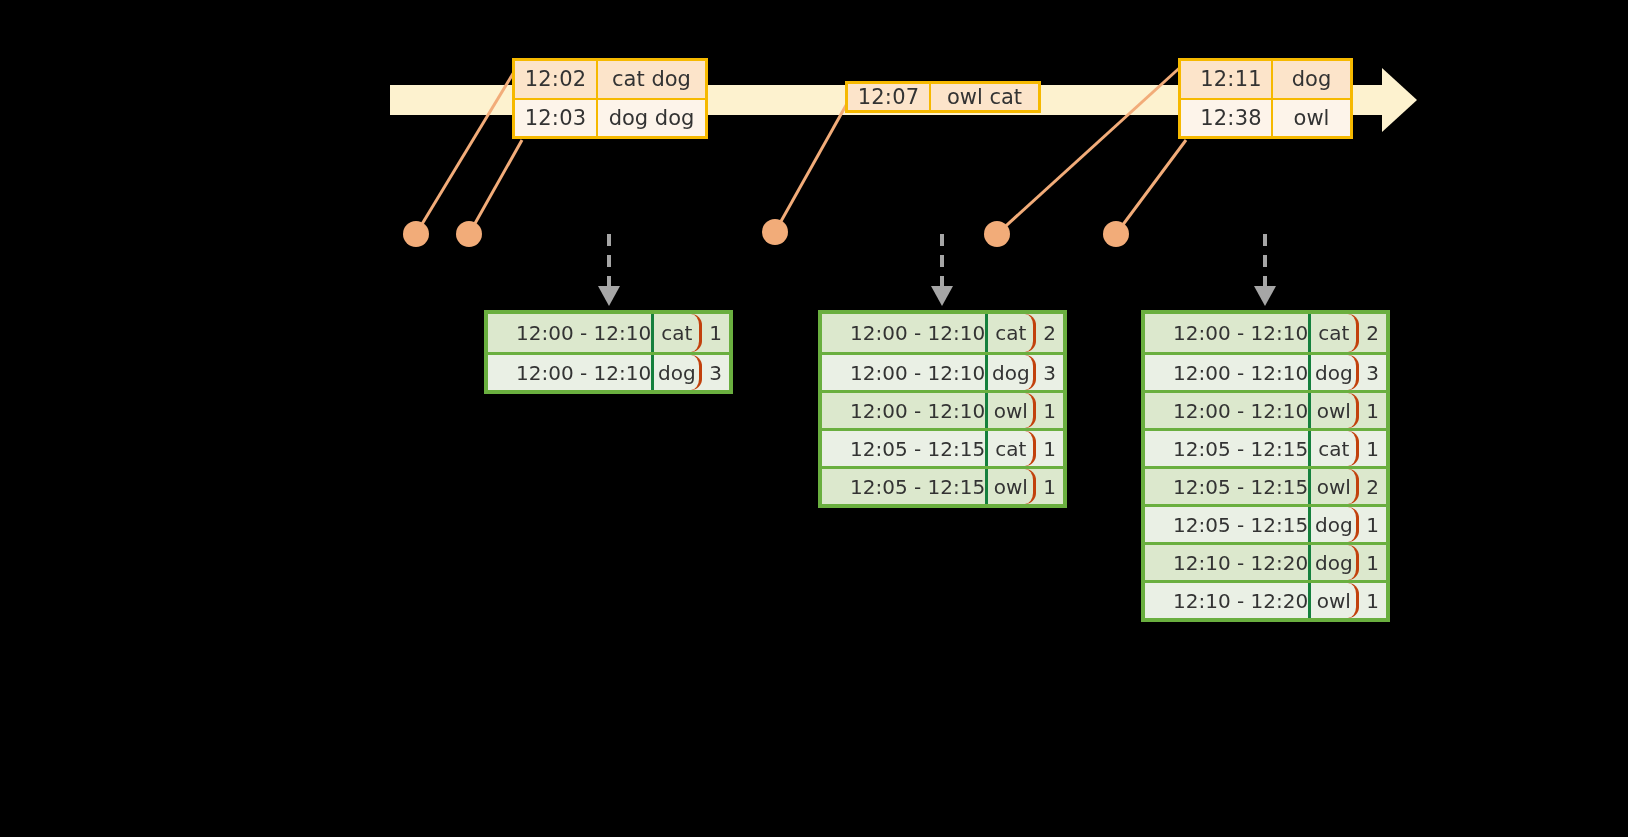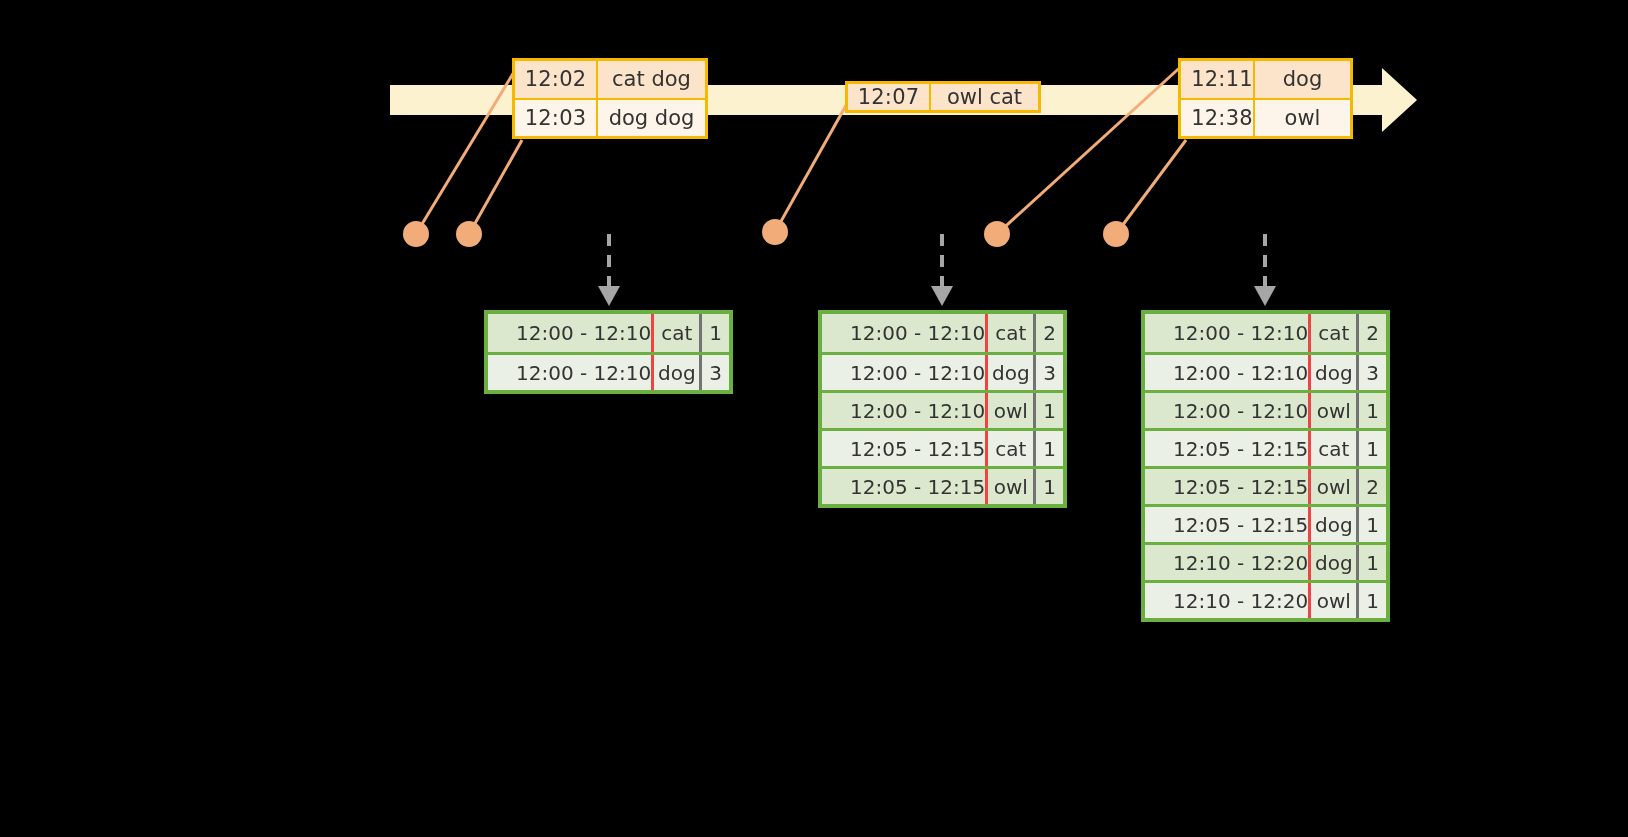--- a/index.html
+++ b/index.html
@@ -82,21 +82,21 @@
     font-size: 21px;
     color: #333333;
   }
 
   
   #box-a { left: 502px; top: 58px;  width: 196px; height: 81px; }
   #box-a .event-time  { width: 83px; }
   #box-b { left: 835px; top: 81px;  width: 196px; height: 32px; }
   #box-b .event-time  { width: 83px; }
   #box-c { left: 1168px; top: 58px; width: 175px; height: 81px; }
-  #box-c .event-time  { width: 74px; padding-left: 10px; }
+  #box-c .event-time  { width: 92px; padding-left: 10px; }
 
   
   .dot {
     position: absolute;
     width: 26px;
     height: 26px;
     border-radius: 50%;
     background: #f2ac79;
   }
   svg.connectors {
@@ -124,22 +124,22 @@
   .r-row + .r-row { border-top: 3px solid #6aaf3f; }
   .r-cell {
     box-sizing: border-box;
     display: flex;
     align-items: center;
     justify-content: center;
     font-size: 20px;
     color: #333333;
     white-space: nowrap;
   }
-  .r-window { border-right: 3px solid #ef4444; margin-left: 28px; }
-  .r-key    { border-right: 3px solid #737373; }
+  .r-window { border-right: 3px solid #15803d; margin-left: 28px; }
+  .r-key    { border-right: 3px solid #c2410c; border-radius: 11px; }
 
   #table-1 { left: 474px;  top: 310px; width: 249px; }
   #table-1 .r-window { width: 142px; }
   #table-1 .r-key    { width: 64px; }
   #table-1 .r-count  { width: 36px; }
 
   #table-2 { left: 808px;  top: 310px; width: 249px; }
   #table-2 .r-window { width: 142px; }
   #table-2 .r-key    { width: 64px; }
   #table-2 .r-count  { width: 36px; }

